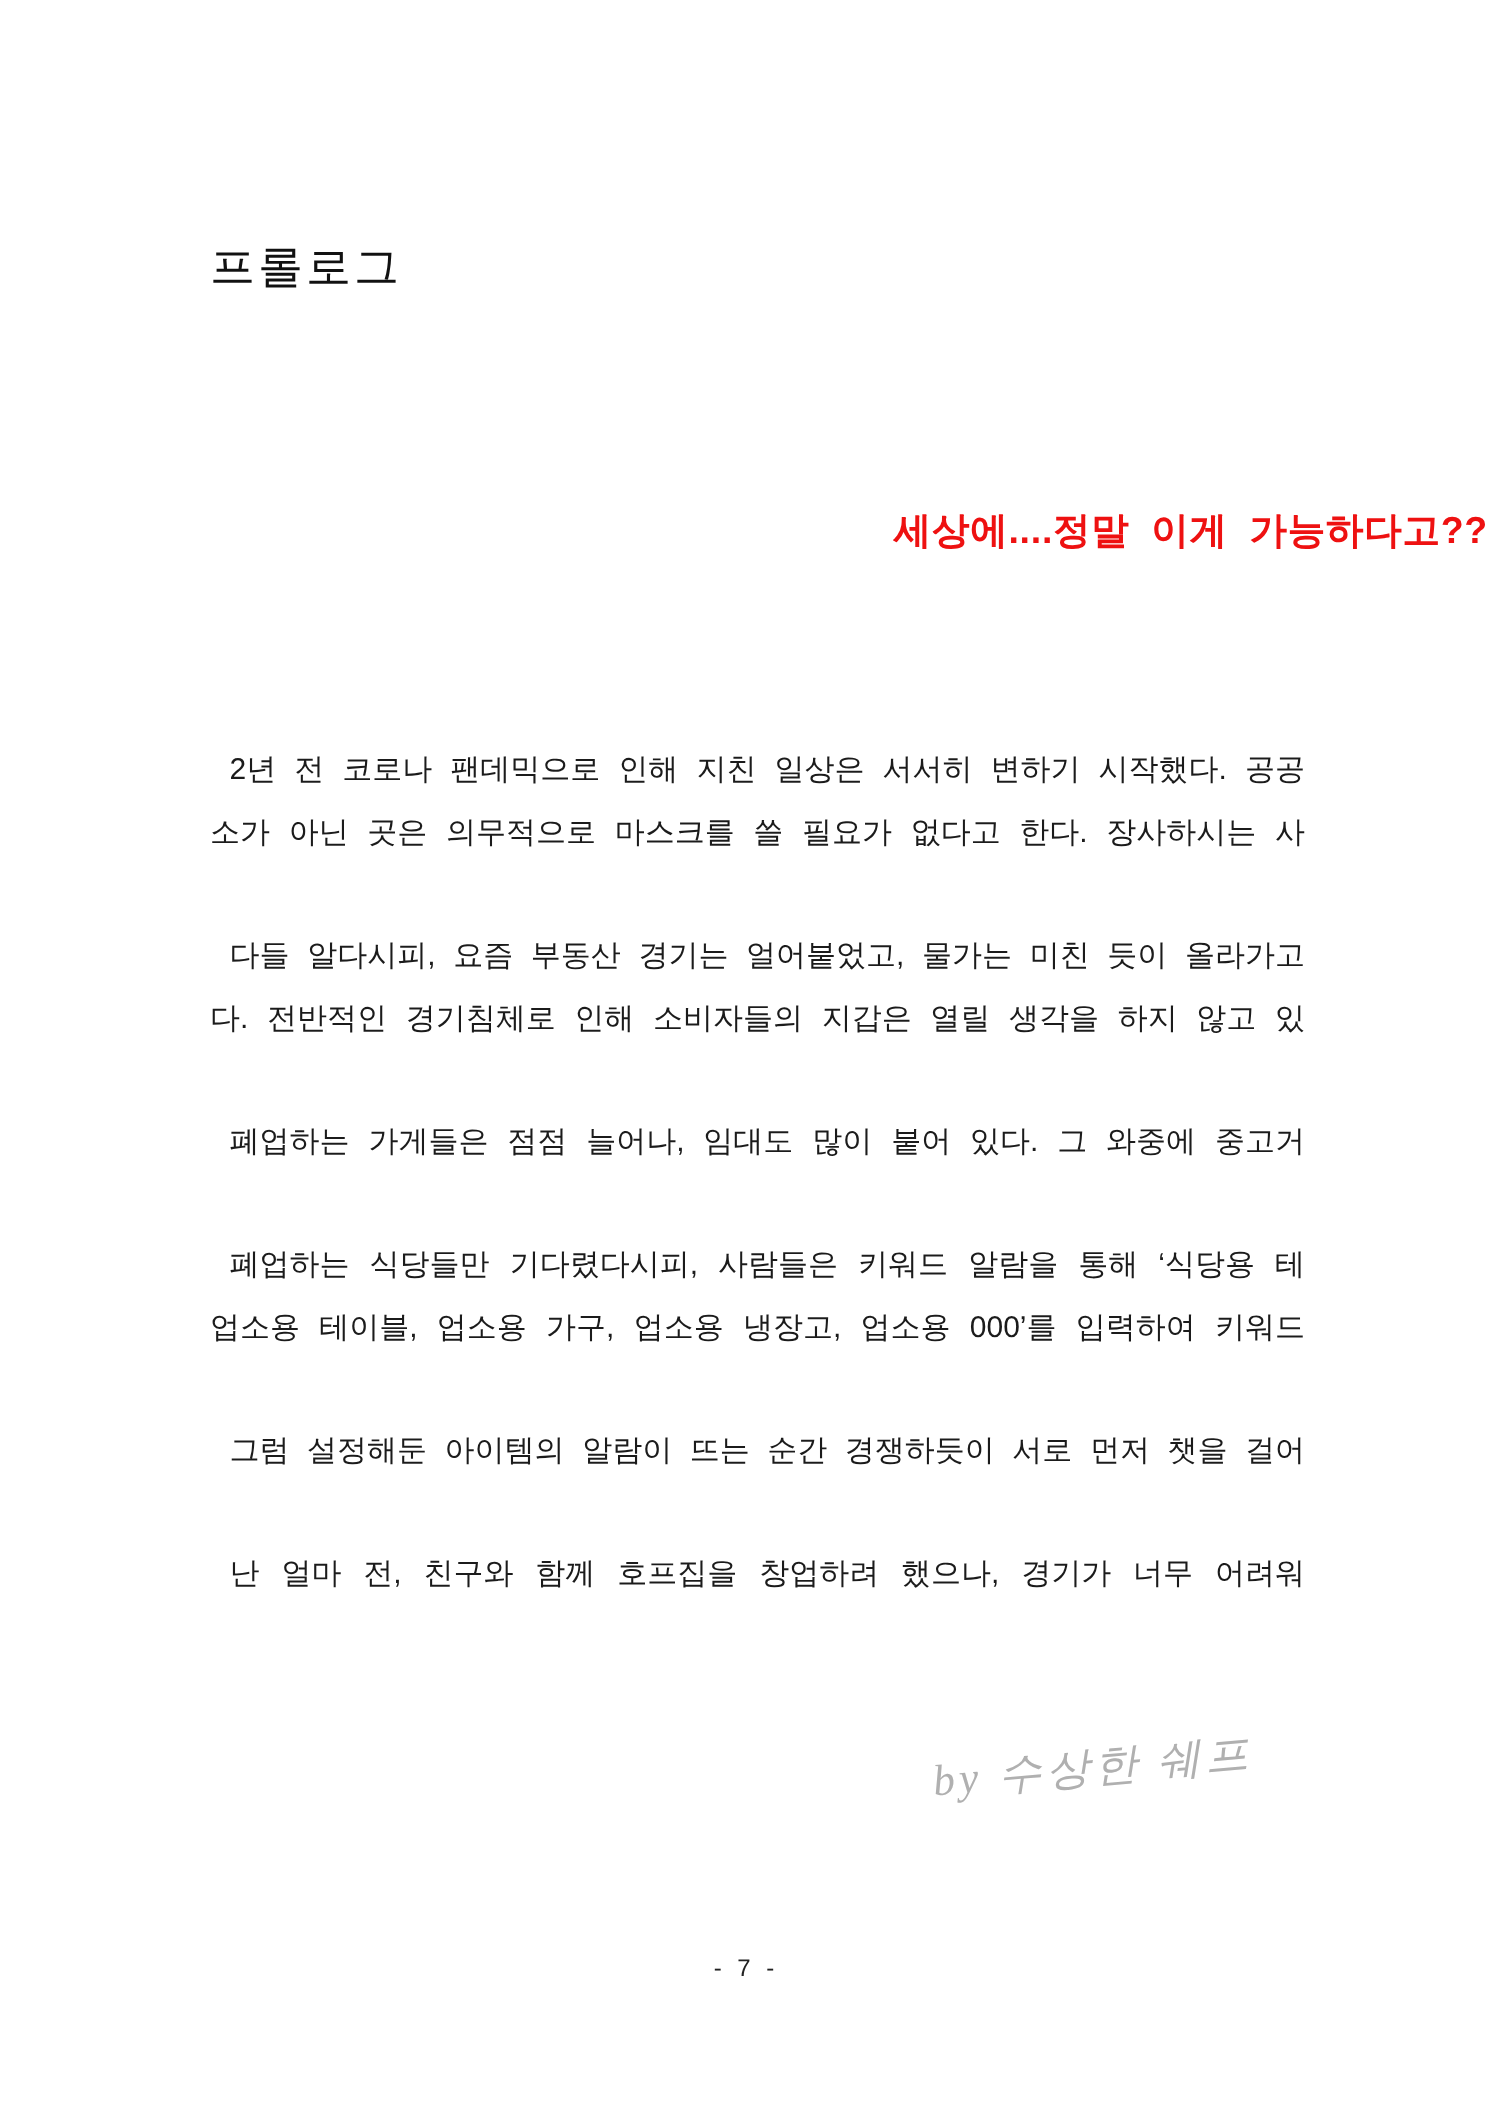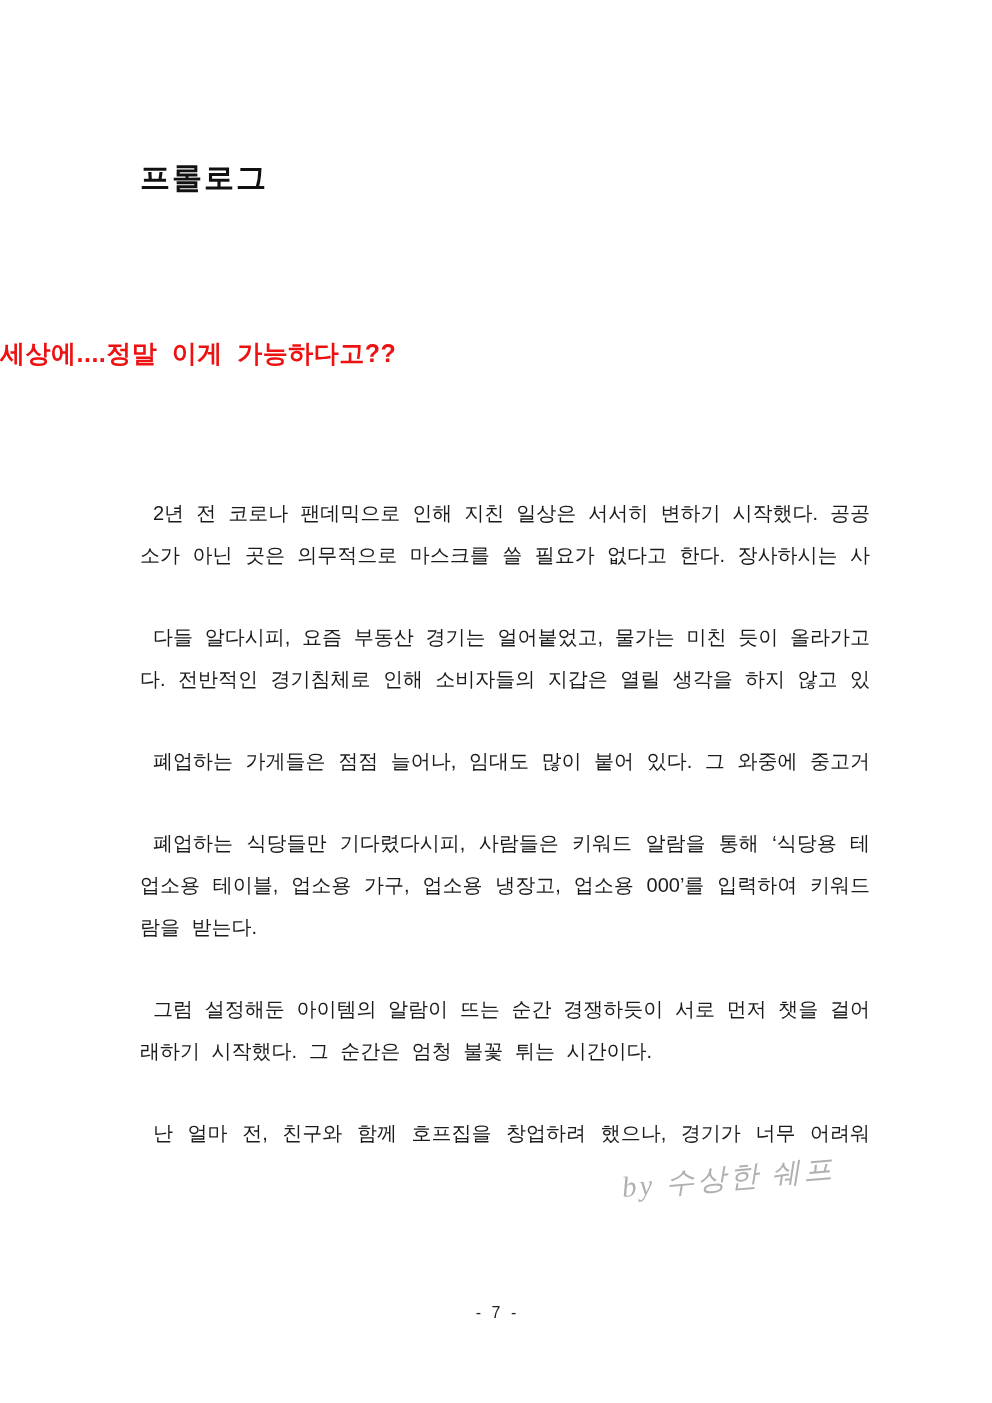--- a/index.html
+++ b/index.html
@@ -14,30 +14,30 @@
     background: #ffffff;
     overflow: hidden;
     font-family: "Liberation Sans", sans-serif;
     color: #1b1b1b;
   }
   .doc-title {
     position: absolute;
     left: 140px;
     top: 158px;
     font-size: 30px;
-    font-weight: bold;
+    font-weight: normal;
     letter-spacing: 2px;
     color: #111111;
   }
   .red-heading {
     position: absolute;
     left: 0;
     top: 337px;
     width: 992px;
-    text-align: left;
+    text-align: right;
     font-size: 25px;
     font-weight: bold;
     color: #ee1111;
     word-spacing: 7px;
     letter-spacing: 0.5px;
   }
   .content {
     position: absolute;
     left: 140px;
     top: 492px;
@@ -109,26 +109,24 @@
       <div class="line last">다. 전반적인 경기침체로 인해 소비자들의 지갑은 열릴 생각을 하지 않고 있다.</div>
     </div>
 
     <div class="para">
       <div class="line first">폐업하는 가게들은 점점 늘어나, 임대도 많이 붙어 있다. 그 와중에 중고거래</div>
     </div>
 
     <div class="para">
       <div class="line first">폐업하는 식당들만 기다렸다시피, 사람들은 키워드 알람을 통해 ‘식당용 테이블,</div>
       <div class="line">업소용 테이블, 업소용 가구, 업소용 냉장고, 업소용 000’를 입력하여 키워드 알</div>
-      <div class="line last">람을 받는다.</div>
     </div>
 
     <div class="para">
       <div class="line first">그럼 설정해둔 아이템의 알람이 뜨는 순간 경쟁하듯이 서로 먼저 챗을 걸어 거</div>
-      <div class="line last">래하기 시작했다. 그 순간은 엄청 불꽃 튀는 시간이다.</div>
     </div>
 
     <div class="para">
       <div class="line first last">난 얼마 전, 친구와 함께 호프집을 창업하려 했으나, 경기가 너무 어려워 일반</div>
     </div>
 
   </div>
 
   <div class="watermark">by 수상한 쉐프</div>
 

